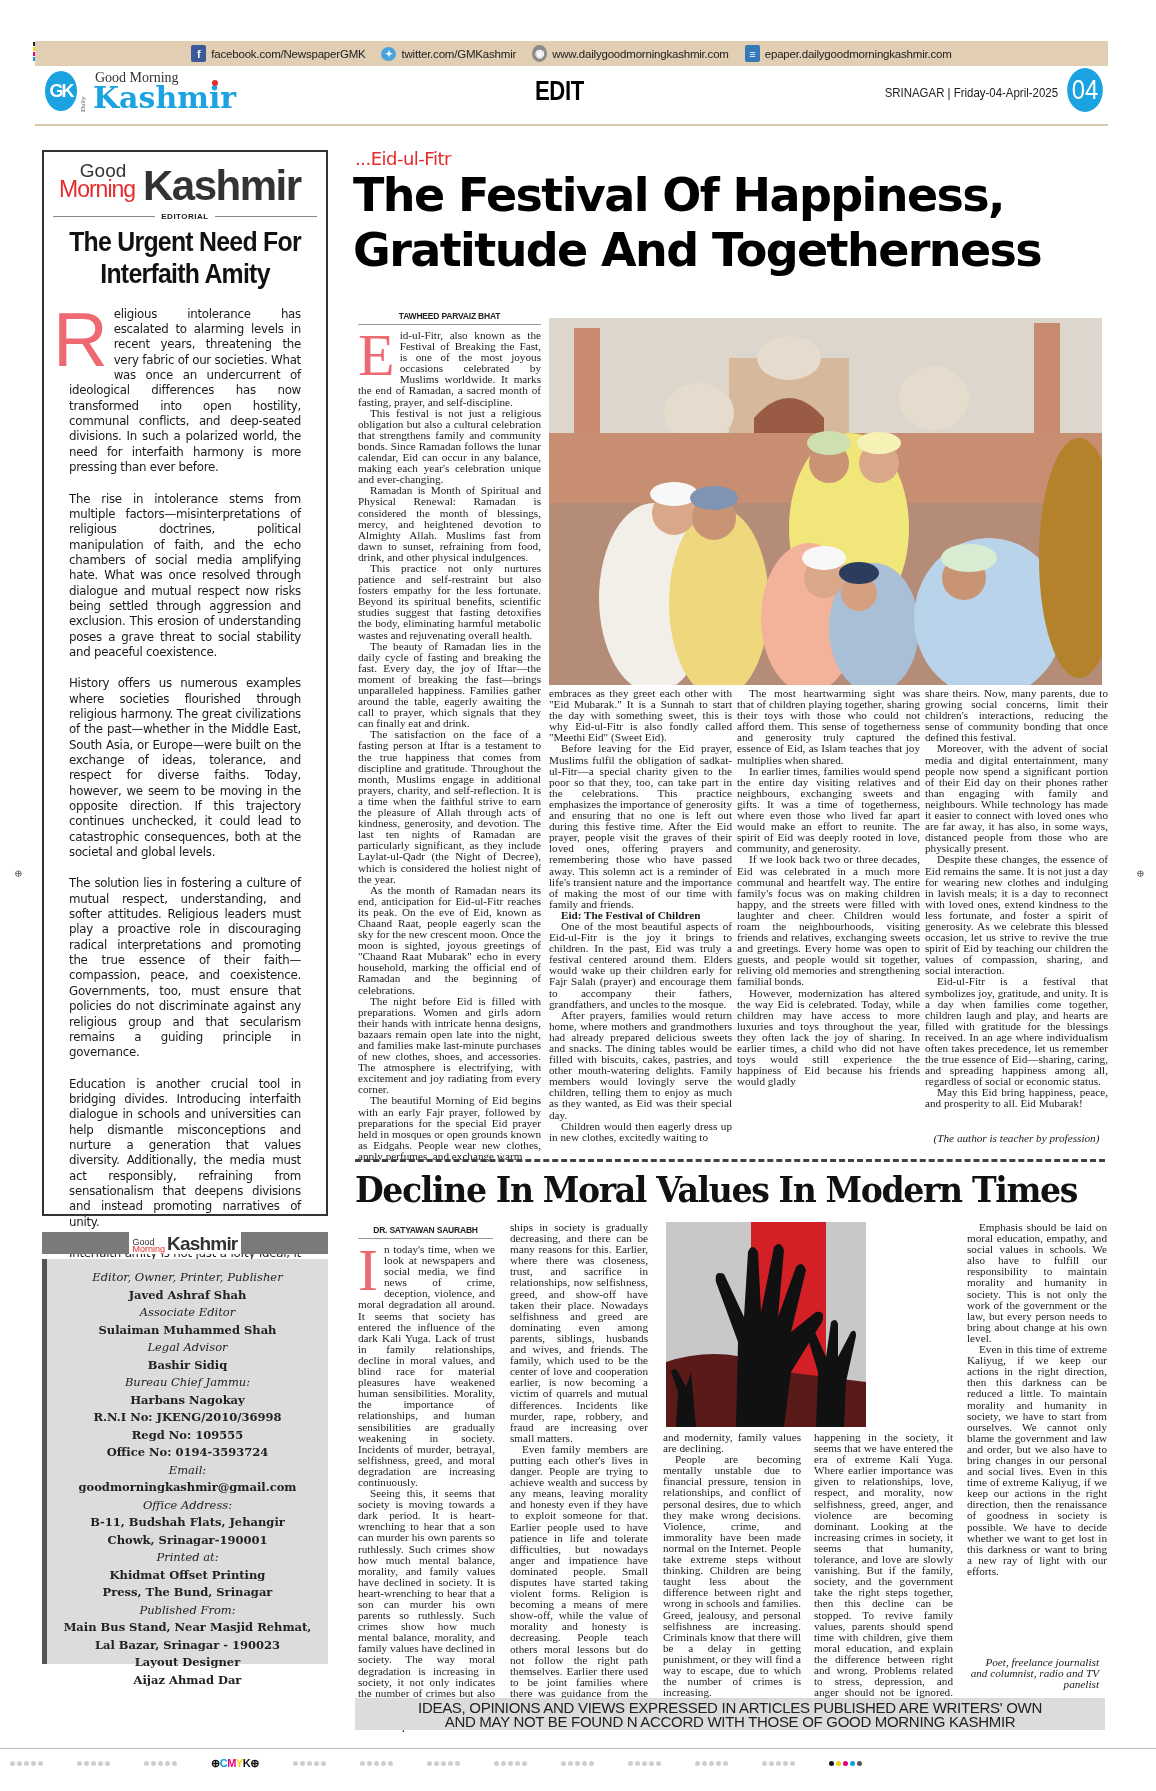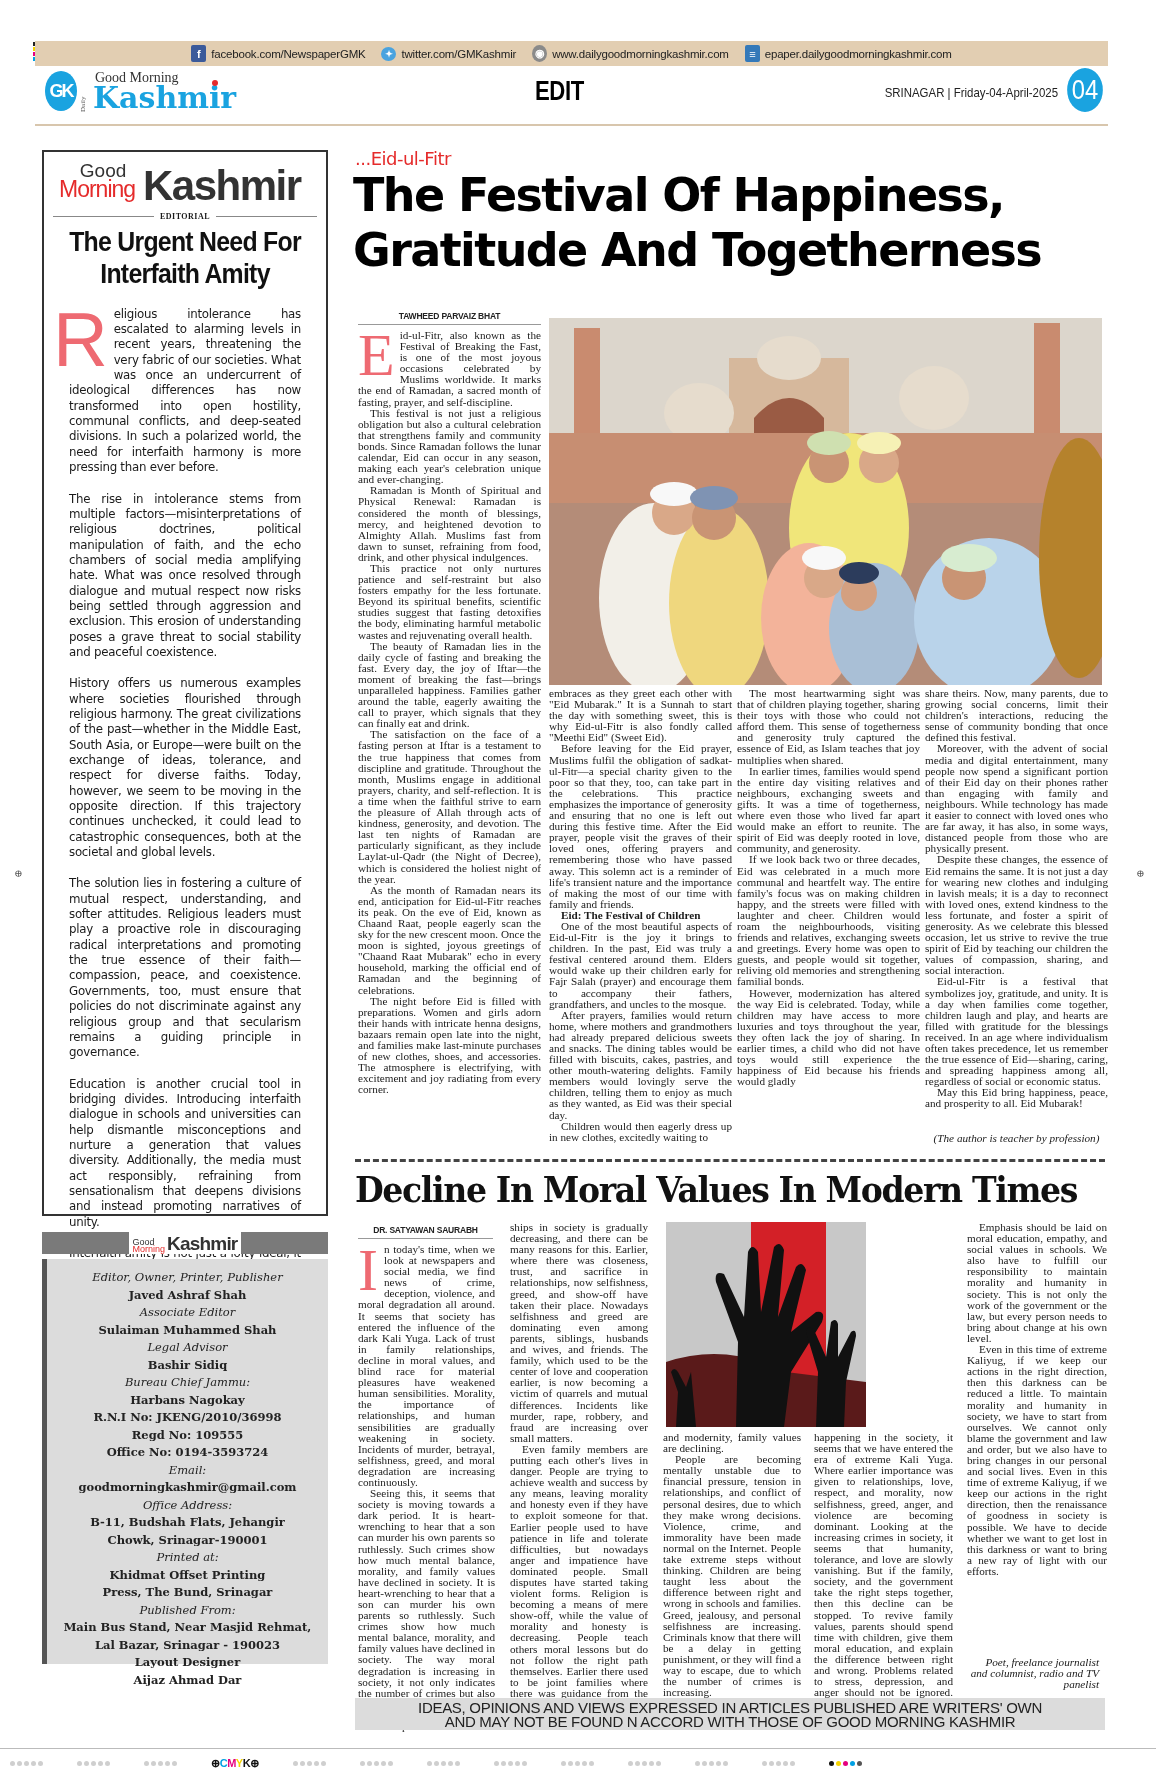--- a/index.html
+++ b/index.html
@@ -30,21 +30,21 @@
 
   
   .editorial { position: absolute; left: 42px; top: 150px; width: 286px; height: 1066px; border: 2px solid #333; padding: 8px 9px; }
   .ed-logo { text-align: center; height: 50px; position: relative; }
   .ed-logo .gm { position: absolute; left: 6px; top: 2px; font-family: "Liberation Sans", sans-serif; color: #e52b2b; line-height: 0.9; }
   .ed-logo .gm .g { display: block; font-size: 19px; color: #e52b2b; padding-left: 12px; }
   .ed-logo .gm .m { display: block; font-size: 23px; color: #e52b2b; letter-spacing: -1px; }
   .ed-logo .k { position: absolute; left: 90px; top: 2px; font-family: "Liberation Sans", sans-serif; font-weight: bold; font-size: 42px; color: #333; letter-spacing: -1.5px; }
   .ed-rule { display: flex; align-items: center; gap: 6px; margin: 2px 0 6px; }
   .ed-rule .line { flex: 1; height: 1px; background: #888; }
-  .ed-rule .lbl { font-family: Liberation Serif, serif; font-size: 8px; font-weight: bold; letter-spacing: 0.5px; }
+  .ed-rule .lbl { font-family: Liberation Sans, sans-serif; font-size: 8px; font-weight: bold; letter-spacing: 0.5px; }
   .ed-headline { font-family: "Liberation Sans", sans-serif; font-weight: bold; font-size: 27px; line-height: 1.18; text-align: center; color: #111; letter-spacing: -0.8px; transform: scaleX(0.92); margin: 6px 0 6px; }
   .ed-body { font-family: "DejaVu Sans", sans-serif; font-size: 11.8px; line-height: 15.35px; text-align: justify; color: #1a1a1a; letter-spacing: -0.25px; }
   .ed-body p { margin: 16px; }
   .dropcap-r { float: left; font-family: "Liberation Sans", sans-serif; font-size: 76px; line-height: 62px; color: #ee6a72; margin: 2px 6px 0 0; height: 72px; }
 
   
   .imprint-head { position: absolute; left: 42px; top: 1232px; width: 286px; height: 22px; background: #7a7a7a; display: flex; align-items: center; justify-content: center; }
   .imprint-head .logo { background: #fff; padding: 0 4px; height: 22px; display: flex; align-items: flex-end; font-family: "Liberation Sans", sans-serif; }
   .imprint-head .gm { color: #e52b2b; font-size: 9px; line-height: 0.85; margin-right: 2px; }
   .imprint-head .k { color: #333; font-size: 19px; font-weight: bold; letter-spacing: -0.8px; line-height: 20px; }
@@ -179,27 +179,28 @@
 <div class="kicker">...Eid-ul-Fitr</div>
 <h1 class="headline1">
   <span style="display:block">The Festival Of Happiness,</span>
   <span style="display:block">Gratitude And Togetherness</span>
 </h1>
 <div class="byline" style="left:358px; top:311px; width:183px; text-align:center;">TAWHEED PARVAIZ BHAT</div>
 
 <div class="col" style="left:358px; top:330px; width:183px;" id="eid-col1">
   <span class="dropcap-e">E</span>
 <p class="noind">id-ul-Fitr, also known as the Festival of Breaking the Fast, is one of the most joyous occasions celebrated by Muslims worldwide. It marks the end of Ramadan, a sacred month of fasting, prayer, and self-discipline.</p>
-    <p>This festival is not just a religious obligation but also a cultural celebration that strengthens family and community bonds. Since Ramadan follows the lunar calendar, Eid can occur in any season, making each year's celebration unique and ever-changing.</p>
+    <p>This festival is not just a religious obligation but also a cultural celebration that strengthens family and community bonds. Since Ramadan follows the lunar calendar, Eid can occur in any balance, making each year's celebration unique and ever-changing.</p>
     <p>Ramadan is Month of Spiritual and Physical Renewal: Ramadan is considered the month of blessings, mercy, and heightened devotion to Almighty Allah. Muslims fast from dawn to sunset, refraining from food, drink, and other physical indulgences.</p>
     <p>This practice not only nurtures patience and self-restraint but also fosters empathy for the less fortunate. Beyond its spiritual benefits, scientific studies suggest that fasting detoxifies the body, eliminating harmful metabolic wastes and rejuvenating overall health.</p>
     <p>The beauty of Ramadan lies in the daily cycle of fasting and breaking the fast. Every day, the joy of Iftar—the moment of breaking the fast—brings unparalleled happiness. Families gather around the table, eagerly awaiting the call to prayer, which signals that they can finally eat and drink.</p>
     <p>The satisfaction on the face of a fasting person at Iftar is a testament to the true happiness that comes from discipline and gratitude. Throughout the month, Muslims engage in additional prayers, charity, and self-reflection. It is a time when the faithful strive to earn the pleasure of Allah through acts of kindness, generosity, and devotion. The last ten nights of Ramadan are particularly significant, as they include Laylat-ul-Qadr (the Night of Decree), which is considered the holiest night of the year.</p>
     <p>As the month of Ramadan nears its end, anticipation for Eid-ul-Fitr reaches its peak. On the eve of Eid, known as Chaand Raat, people eagerly scan the sky for the new crescent moon. Once the moon is sighted, joyous greetings of "Chaand Raat Mubarak" echo in every household, marking the official end of Ramadan and the beginning of celebrations.</p>
     <p>The night before Eid is filled with preparations. Women and girls adorn their hands with intricate henna designs, bazaars remain open late into the night, and families make last-minute purchases of new clothes, shoes, and accessories. The atmosphere is electrifying, with excitement and joy radiating from every corner.</p>
+    <p>The beautiful Morning of Eid begins with an early Fajr prayer, followed by preparations for the special Eid prayer held in mosques or open grounds known as Eidgahs. People wear new clothes, apply perfumes, and exchange warm</p>
   </div>
 
 <div class="photo-eid">
   <svg width="553" height="367" viewBox="0 0 553 367">
     <rect x="0" y="0" width="553" height="367" fill="#dcd6cc"></rect>
     <rect x="25" y="10" width="26" height="180" fill="#c98b6f"></rect>
     <rect x="485" y="5" width="26" height="185" fill="#c98b6f"></rect>
     <rect x="180" y="40" width="120" height="140" fill="#d6b89c"></rect>
     <path d="M205 180 L205 100 Q240 60 275 100 L275 180 Z" fill="#9a5b44"></path>
     <ellipse cx="150" cy="95" rx="35" ry="30" fill="#e6dccd"></ellipse>

